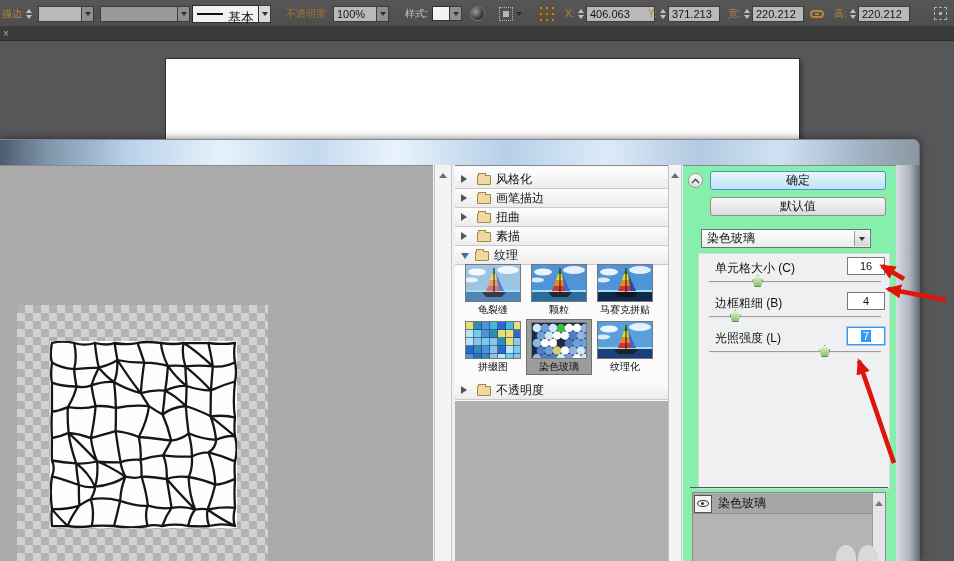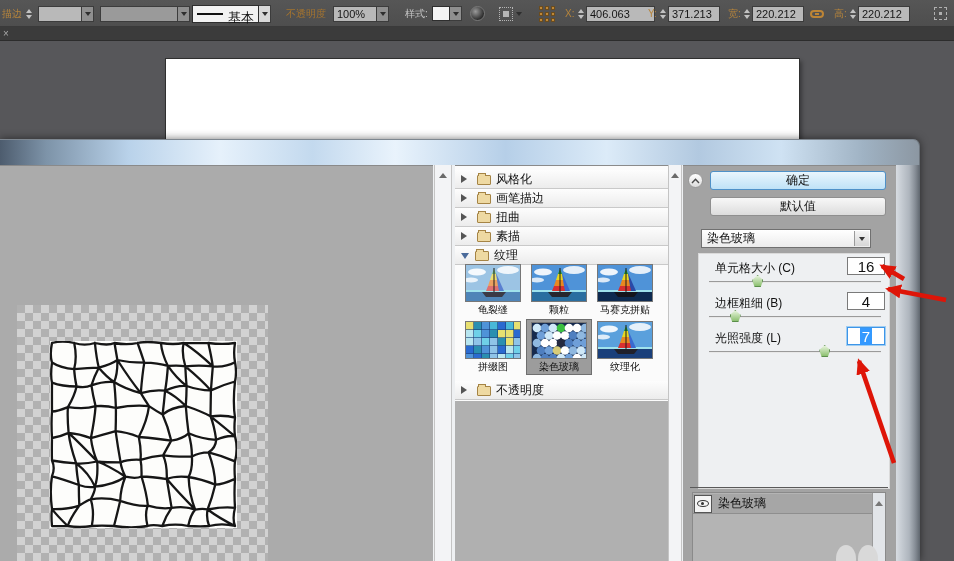--- a/index.html
+++ b/index.html
@@ -99,21 +99,21 @@
   .thumb-cell { position:absolute; width:66px; height:56px; display:flex; flex-direction:column;
     align-items:center; padding-top:2px; }
   .thumb-cell.sel { background:#9c9c9c; border:1px solid #6f6f6f; }
   .thumb-img { width:56px; height:38px; border:1px solid #777; background:#4f93d8; overflow:hidden; }
   .thumb-label { font-size:10px; color:#111; margin-top:1px; white-space:nowrap; }
   .tree-gray-filler { position:absolute; left:0; top:235px; width:213px; height:161px; background:#b0b0b0; }
   .artistic-row-holder { position:absolute; left:0; top:215px; width:213px; }
 
   
   .right-pane { position:absolute; left:683px; top:0; width:213px; height:396px;
-    background:#a3a3a3; border-top:1px solid #8a8a8a;padding-left:48px; }
+    background:#86efac; border-top:1px solid #8a8a8a;padding-left:48px; }
   .collapse-btn { position:absolute; left:5px; top:7px; width:15px; height:15px; border-radius:50%;
     background:linear-gradient(#ffffff,#dcdcdc); border:1px solid #9a9a9a;
     display:flex; align-items:center; justify-content:center; }
   .collapse-btn svg { display:block; }
   .btn { position:absolute; left:27px; width:176px; height:19px; display:flex; align-items:center;
     justify-content:center; font-size:12px; color:#111; border-radius:3px; }
   .btn-ok { top:5px; background:linear-gradient(#eaf6fd,#bfe2f7); border:1px solid #4f91c8; }
   .btn-def { top:31px; background:linear-gradient(#f8f8f8,#dcdcdc); border:1px solid #8f8f8f; }
   .effect-select { position:absolute; left:18px; top:63px; width:170px; height:19px;
     background:linear-gradient(#ffffff,#ececec); border:1px solid #707070;
@@ -122,21 +122,21 @@
     background:linear-gradient(#f4f4f4,#d6d6d6); border-left:1px solid #9a9a9a;
     display:flex; align-items:center; justify-content:center; }
   .effect-select .arr::after { content:''; width:0; height:0; border:3px solid transparent;
     border-top:4px solid #333; margin-top:3px; }
 
   .param-group { position:absolute; left:15px; top:87px; width:192px; height:236px;
     border:1px solid #dadada; background:#eef0f2; }
   .param-row { position:absolute; left:0; width:192px; height:34px; }
   .param-label { position:absolute; left:16px; top:3px; font-size:12px; color:#111; }
   .param-val { position:absolute; right:6px; top:0px; width:38px; height:18px; background:#fff;
-    border:1px solid #7a7a7a; font-size:15px; color:#111; display:flex; align-items:center;
+    border:1px solid #7a7a7a; font-size:11px; color:#111; display:flex; align-items:center;
     justify-content:center; }
   .param-val.focused { border:1px solid #3d95e8; outline:1px solid #9fcdf2; }
   .param-val.focused .selected-text { background:#3399ff; color:#fff; padding:0 2px; }
   .ptrack { position:absolute; left:10px; top:24px; width:172px; height:2px; background:#9a9a9a;
     border-bottom:1px solid #e8e8e8; }
   .sthumb { position:absolute; top:-6px; width:11px; height:12px;
     background:linear-gradient(#e4f2d8,#8cc070); border:1px solid #5a8f4a;
     clip-path:polygon(50% 0,100% 42%,78% 100%,22% 100%,0 42%); }
 
   .panel-sep { position:absolute; left:7px; top:321px; width:198px; height:0;

